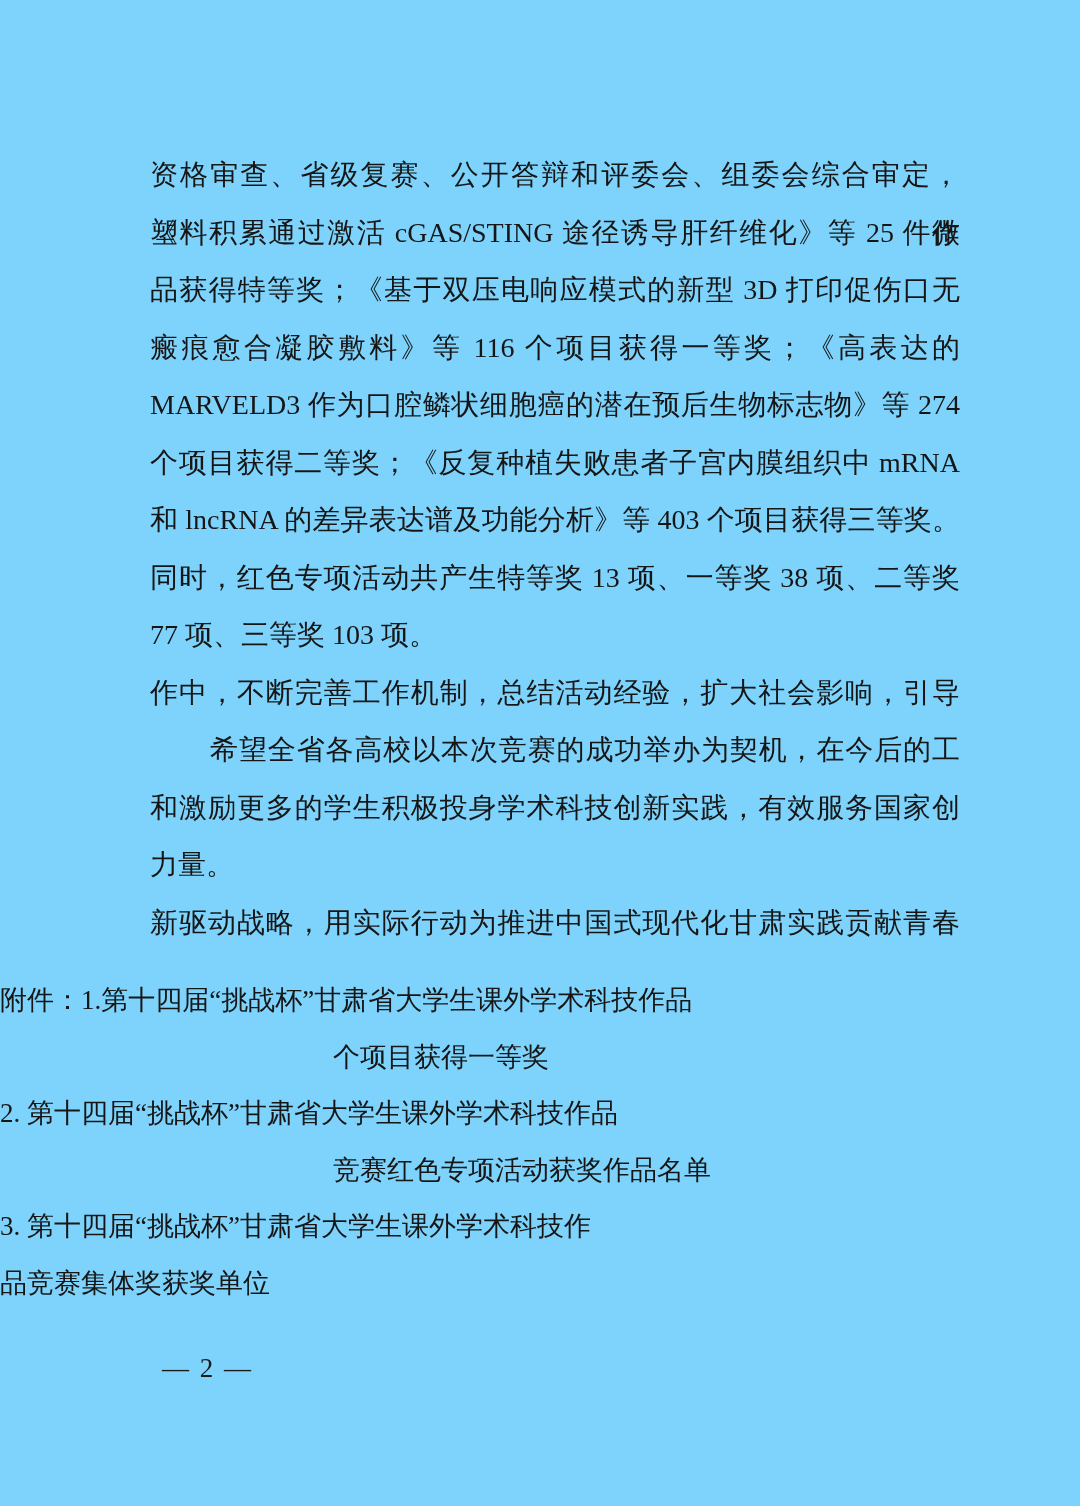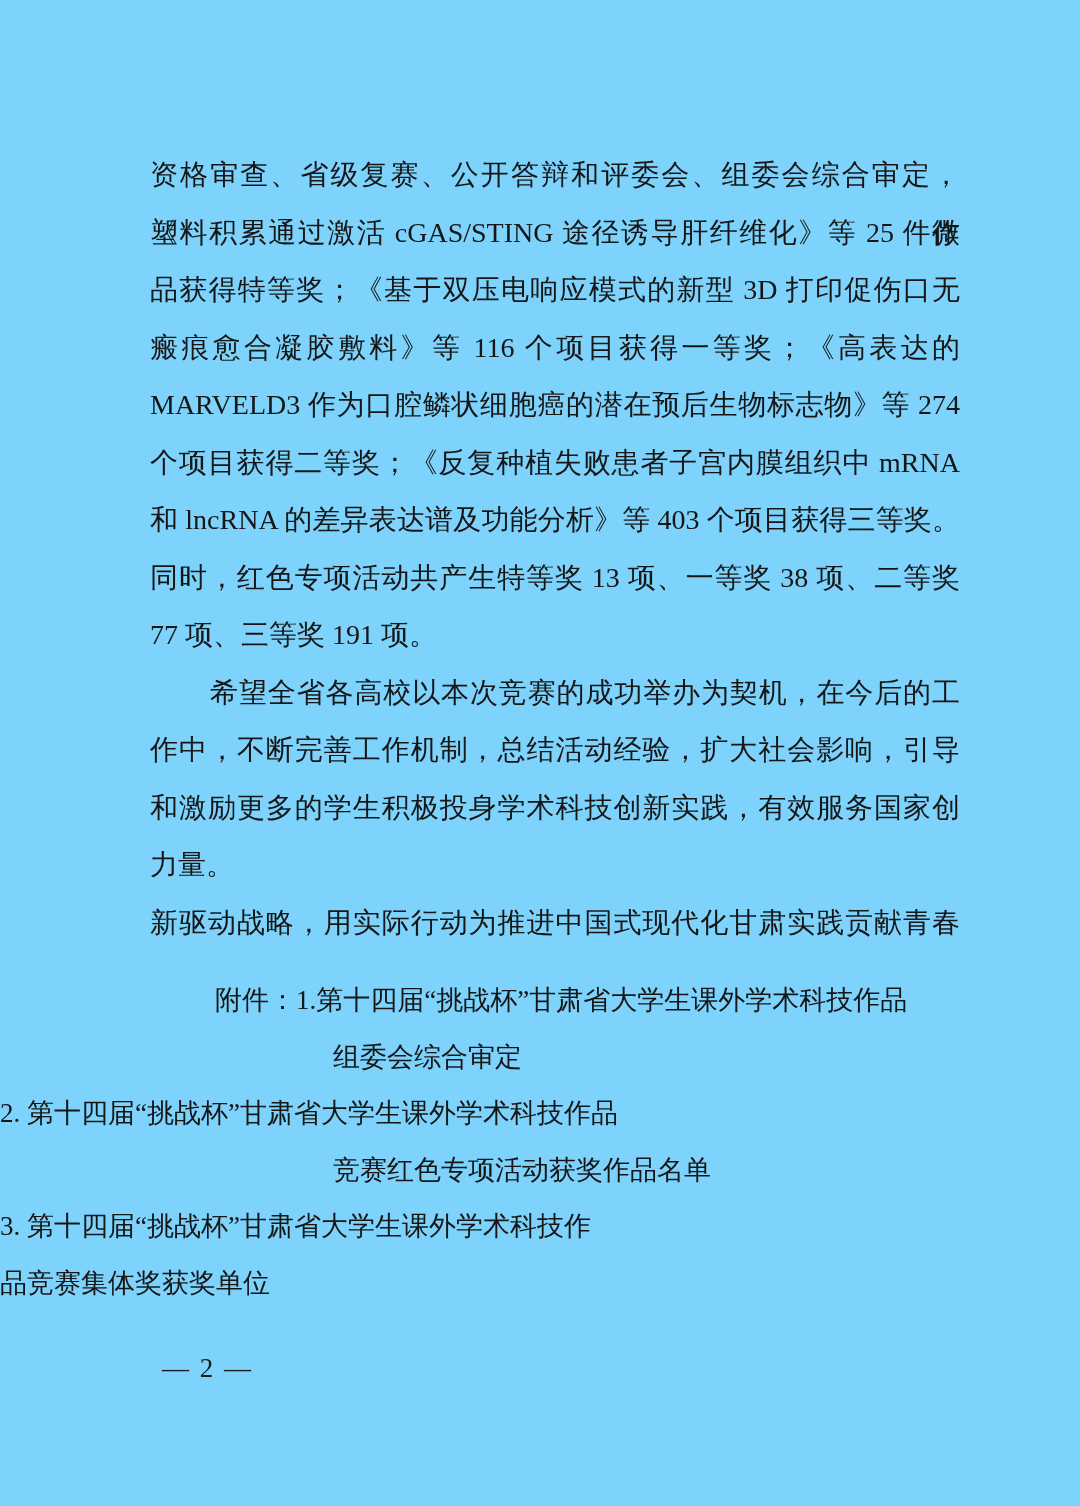--- a/index.html
+++ b/index.html
@@ -43,21 +43,21 @@
     left: 0;
     top: 972px;
     width: 1080px;
     font-size: 27px;
   }
   .aln {
     height: 56.5px;
     line-height: 56.5px;
     white-space: nowrap;
   }
-  .aln.a-head  { padding-left: 215px; }
+  .aln.a-head  { }
   .aln.a-cont  { padding-left: 333px; }
   .aln.a-item  { }
   .aln.a-cont3 { }
   .page-footer {
     position: absolute;
     left: 162px;
     top: 1352px;
     font-size: 27px;
     line-height: 32px;
     letter-spacing: 2px;
@@ -71,31 +71,31 @@
 
   <div class="body-block">
     <div class="ln j">资格审查、省级复赛、公开答辩和评委会、组委会综合审定，《微</div>
     <div class="ln j">塑料积累通过激活 cGAS/STING 途径诱导肝纤维化》等 25 件作</div>
     <div class="ln j">品获得特等奖；《基于双压电响应模式的新型 3D 打印促伤口无</div>
     <div class="ln j">瘢痕愈合凝胶敷料》等 116 个项目获得一等奖；《高表达的</div>
     <div class="ln j">MARVELD3 作为口腔鳞状细胞癌的潜在预后生物标志物》等 274</div>
     <div class="ln j">个项目获得二等奖；《反复种植失败患者子宫内膜组织中 mRNA</div>
     <div class="ln j">和 lncRNA 的差异表达谱及功能分析》等 403 个项目获得三等奖。</div>
     <div class="ln j">同时，红色专项活动共产生特等奖 13 项、一等奖 38 项、二等奖</div>
-    <div class="ln">77 项、三等奖 191 项。</div>
+    <div class="ln">77 项、三等奖 103 项。</div>
+    <div class="ln j">作中，不断完善工作机制，总结活动经验，扩大社会影响，引导</div>
     <div class="ln j indent">希望全省各高校以本次竞赛的成功举办为契机，在今后的工</div>
-    <div class="ln j">作中，不断完善工作机制，总结活动经验，扩大社会影响，引导</div>
     <div class="ln j">和激励更多的学生积极投身学术科技创新实践，有效服务国家创</div>
     <div class="ln">力量。</div>
     <div class="ln j">新驱动战略，用实际行动为推进中国式现代化甘肃实践贡献青春</div>
   </div>
 
   <div class="attach-block">
     <div class="aln a-head">附件：1.第十四届“挑战杯”甘肃省大学生课外学术科技作品</div>
-    <div class="aln a-cont">组委会综合审定</div>
+    <div class="aln a-cont">个项目获得一等奖</div>
     <div class="aln a-item">2. 第十四届“挑战杯”甘肃省大学生课外学术科技作品</div>
     <div class="aln a-cont">竞赛红色专项活动获奖作品名单</div>
     <div class="aln a-item">3. 第十四届“挑战杯”甘肃省大学生课外学术科技作</div>
     <div class="aln a-cont3">品竞赛集体奖获奖单位</div>
   </div>
 
   <div class="page-footer">— 2 —</div>
 
 </div>
 

